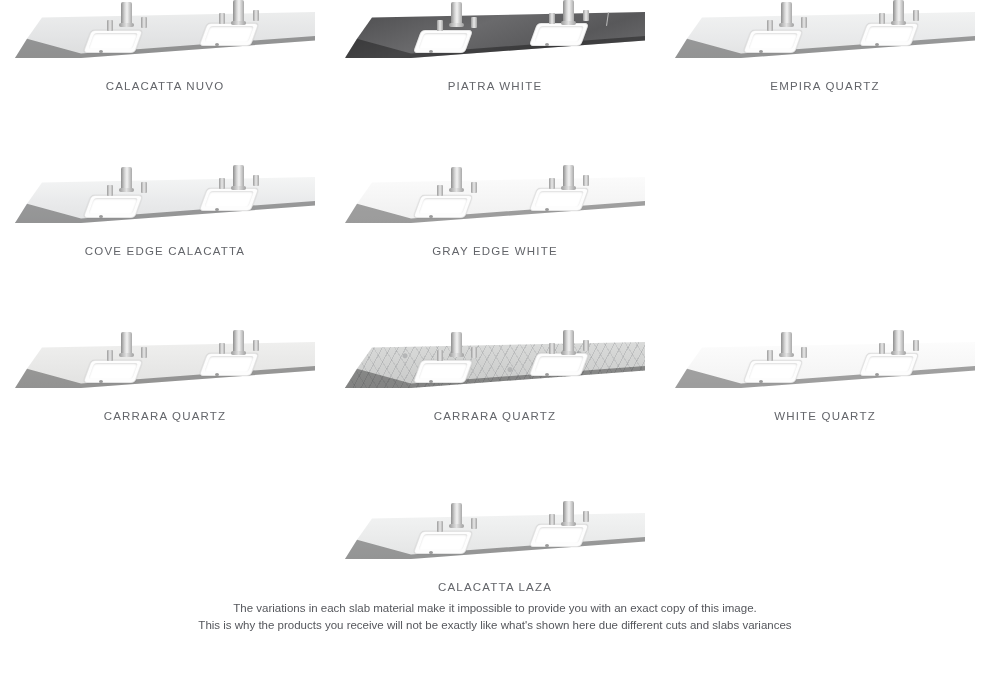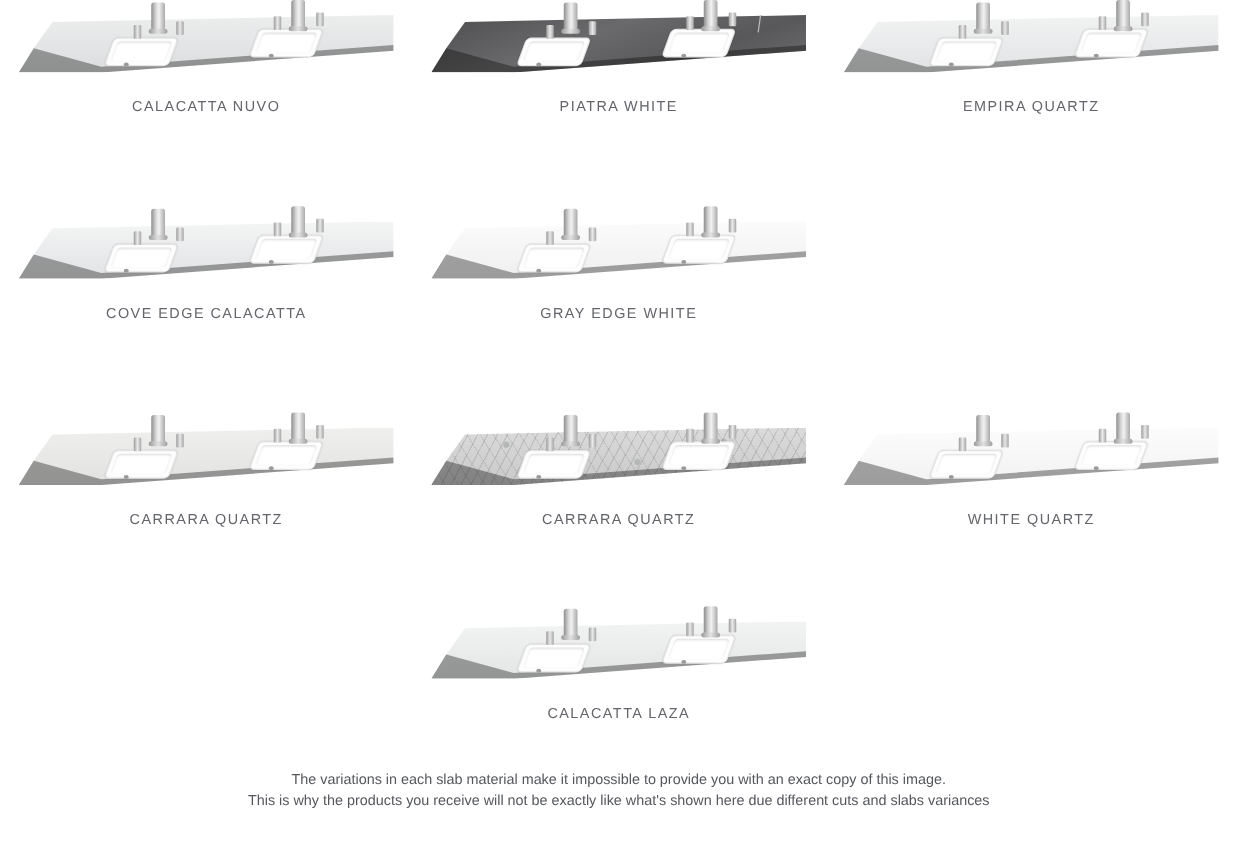--- a/index.html
+++ b/index.html
@@ -31,21 +31,21 @@
 
   .cell {
     width: 330px;
     box-sizing: border-box;
     display: flex;
     flex-direction: column;
     align-items: center;
   }
 
   .cell.center-single {
-    margin: 0 auto;
+    margin: 16px auto;
   }
 
   .label {
     font-size: 11.5px;
     letter-spacing: 1.2px;
     color: #63656a;
     text-align: center;
     margin-top: 8px;
     white-space: nowrap;
   }
@@ -216,21 +216,21 @@
     background:
       linear-gradient(116deg, rgba(168,170,174,0.30) 0 1px, transparent 1px 52px),
       linear-gradient(68deg, rgba(176,178,182,0.22) 0 1px, transparent 1px 74px),
       linear-gradient(180deg, #f2f3f3 0%, #eaebeb 55%, #e3e4e4 100%);
   }
 
   .footer {
     position: absolute;
     left: 0;
     right: 0;
-    bottom: 26px;
+    bottom: 42px;
     text-align: center;
     font-size: 11.5px;
     line-height: 17px;
     color: #55575c;
   }
 </style>
 </head>
 <body>
 
 <div class="grid" id="grid">

